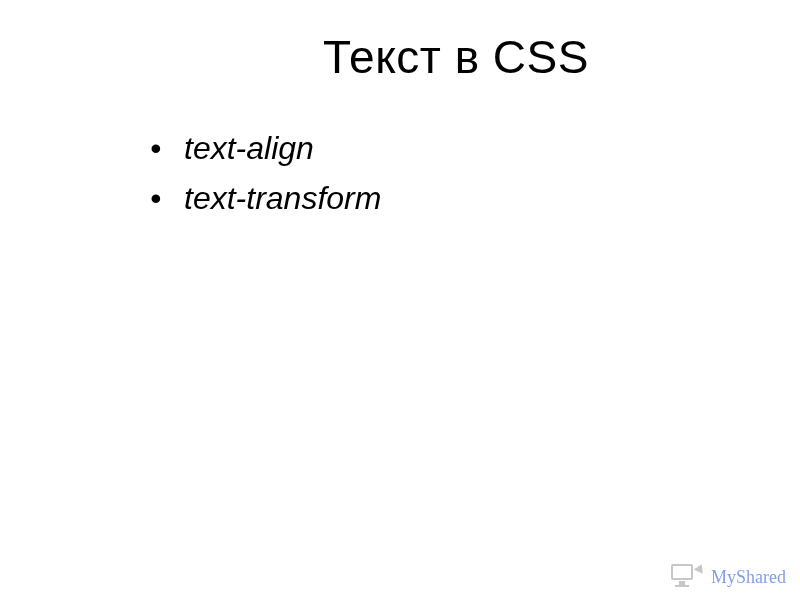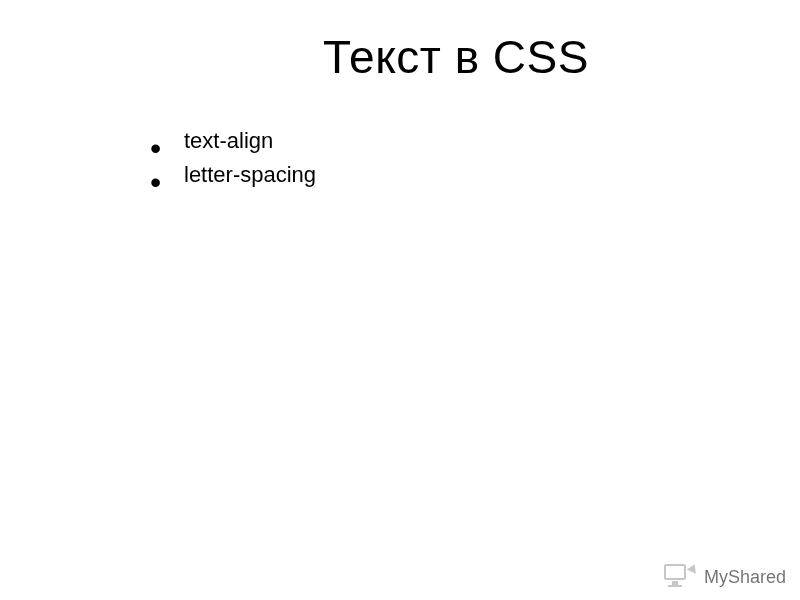--- a/index.html
+++ b/index.html
@@ -21,24 +21,25 @@
       font-weight: 400;
       text-align: center;
       margin-bottom: 40px;
       letter-spacing: 0.5px;
     }
     .bullets {
       list-style: none;
       padding-left: 20px;
     }
     .bullets li {
-      font-size: 22px;
+      font-size: 32px;
       line-height: 1.55;
       position: relative;
       padding-left: 34px;
+      font-style: italic;
     }
     .bullets li::before {
       content: "•";
       position: absolute;
       left: 0;
       top: 0;
       font-size: 32px;
       line-height: 1.55;
     }
     .watermark {
@@ -78,32 +79,32 @@
       position: absolute;
       right: -2px; top: 0px;
       width: 0; height: 0;
       border-left: 5px solid transparent;
       border-right: 5px solid transparent;
       border-bottom: 8px solid #9a9a9a;
       transform: rotate(25deg);
     }
     .wm-text {
       font-size: 18px;
-      color: #000000;
-      font-family: Liberation Sans, sans-serif;
+      color: #1d4ed8;
+      font-family: Liberation Serif, serif;
     }
   </style>
 </head>
 <body>
 
 <div class="slide">
   <h1 class="title">Текст в CSS</h1>
   <ul class="bullets">
     <li>text-align</li>
-    <li>letter-spacing</li>
+    <li>text-transform</li>
   </ul>
 </div>
 
 <div class="watermark">
   <div class="wm-icon">
     <div class="screen"></div>
     <div class="stand"></div>
     <div class="base"></div>
     <div class="arrow"></div>
   </div>

